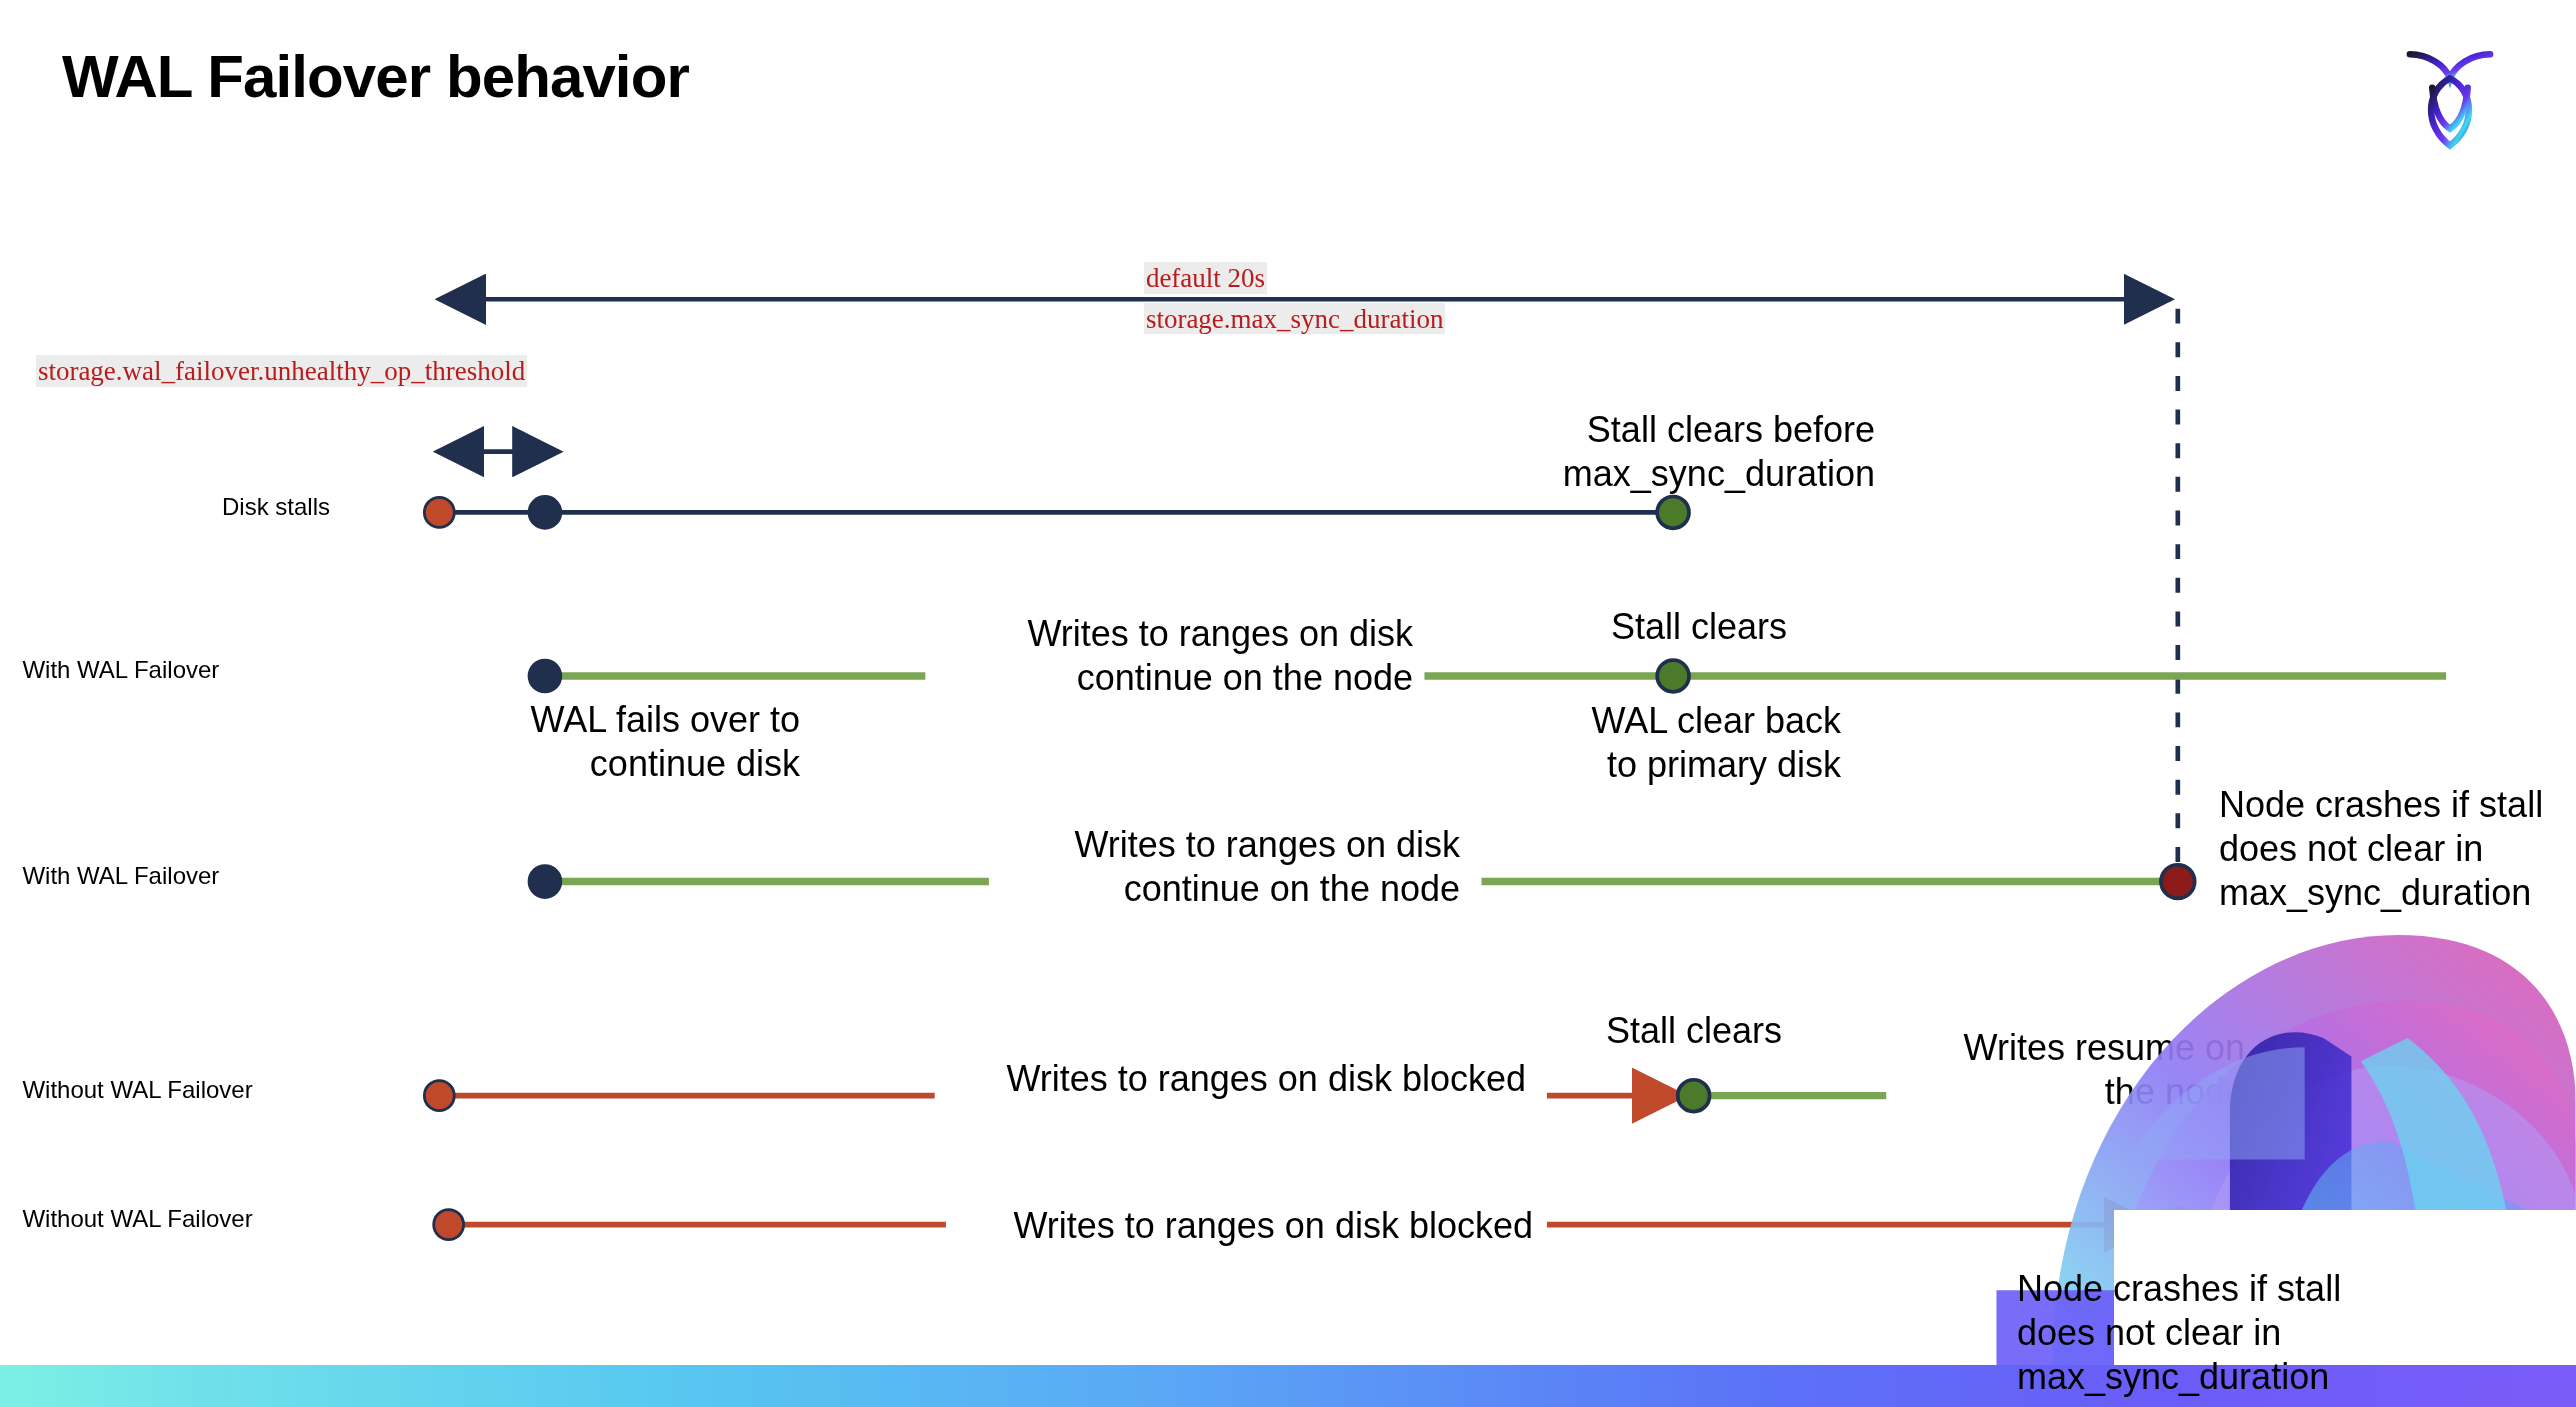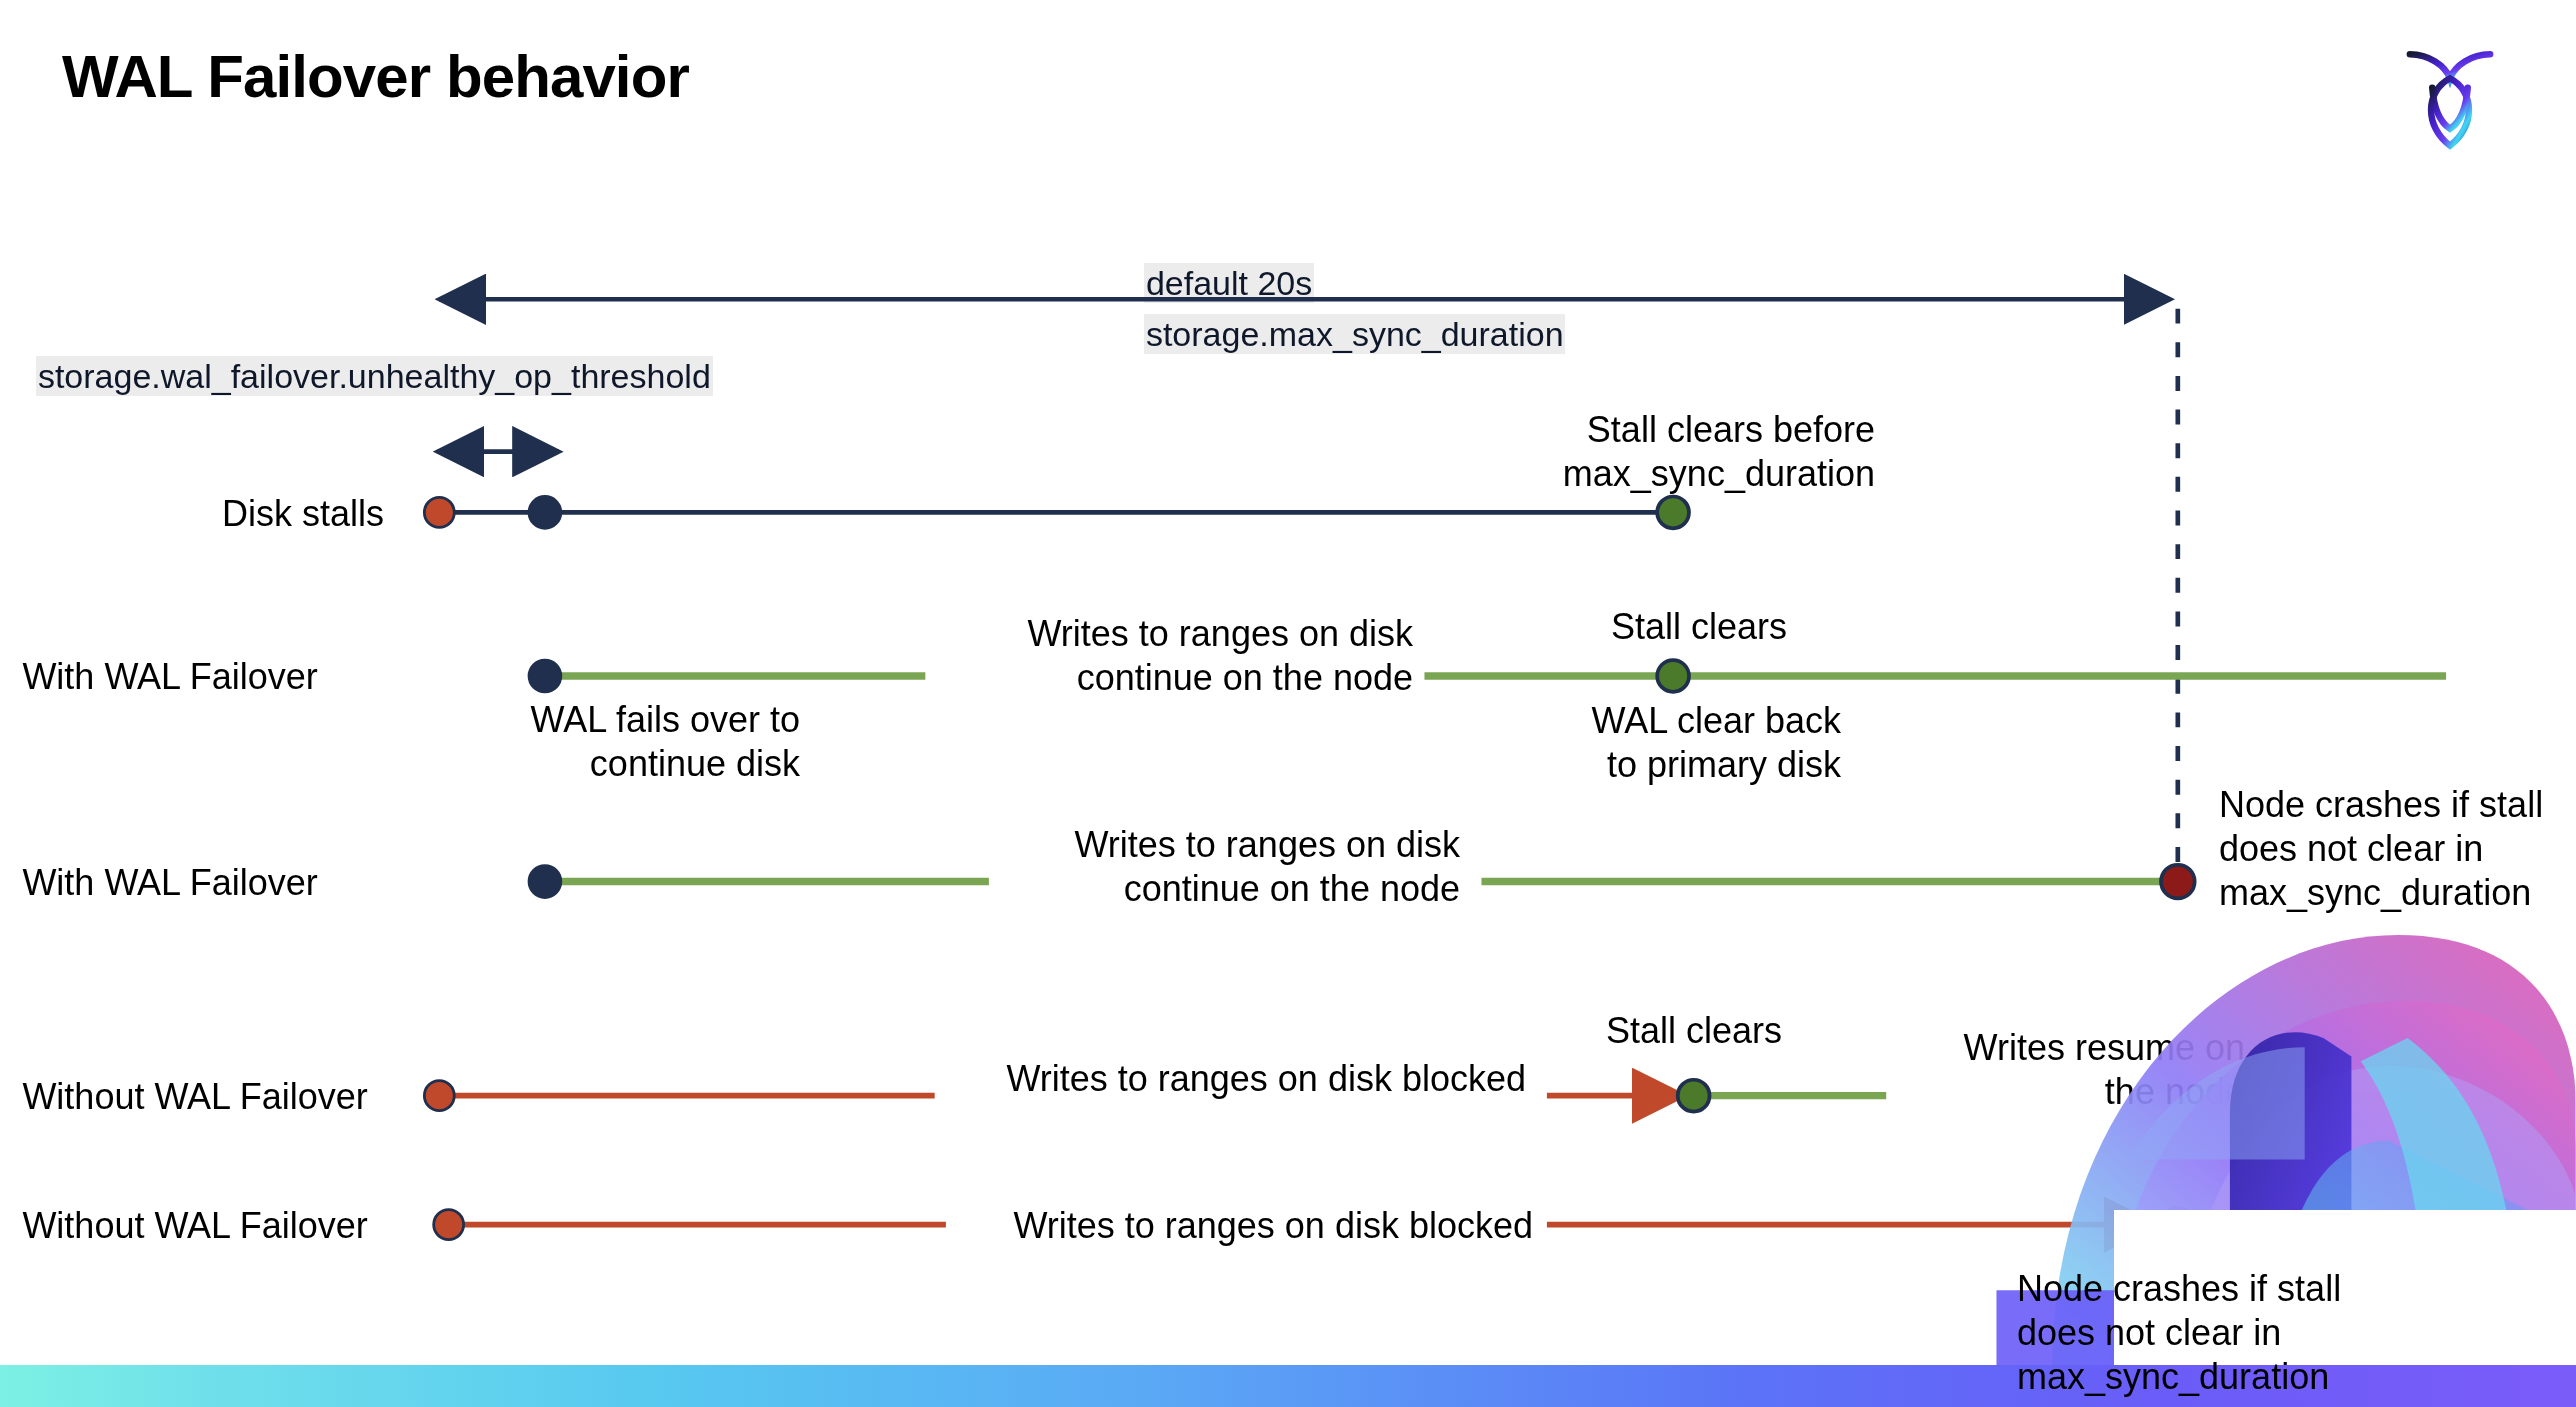--- a/index.html
+++ b/index.html
@@ -15,32 +15,32 @@
     left:62px;top:45px;
     font-size:60px;font-weight:bold;letter-spacing:-0.9px;
     line-height:1.05;white-space:nowrap;
   }
 
   
   #logo{left:2380px;top:26px;width:140px;height:131px;}
 
   
   .code{
-    font-family:Liberation Sans, sans-serif;
-    font-size:34px;color:#0f172a;line-height:1.5;
+    font-family:Liberation Serif, serif;
+    font-size:27px;color:#b91c1c;line-height:1.5;
     white-space:nowrap;
   }
   .code span{background:#ececec;padding:0.9px 1.9px;}
 
   
   #diagram{left:0;top:0;width:2576px;height:1408px;}
 
   
   .rowlabel{
-    font-size:36px;white-space:nowrap;line-height:1.18;
+    font-size:24px;white-space:nowrap;line-height:1.18;
   }
   .note{
     font-size:36px;line-height:1.22;white-space:pre-line;
   }
   .note.c{text-align:right;}
   .note.l{text-align:left;}
 
   
   #deco{right:0;bottom:43px;width:580px;height:486px;overflow:hidden;}
   #bottombar{

